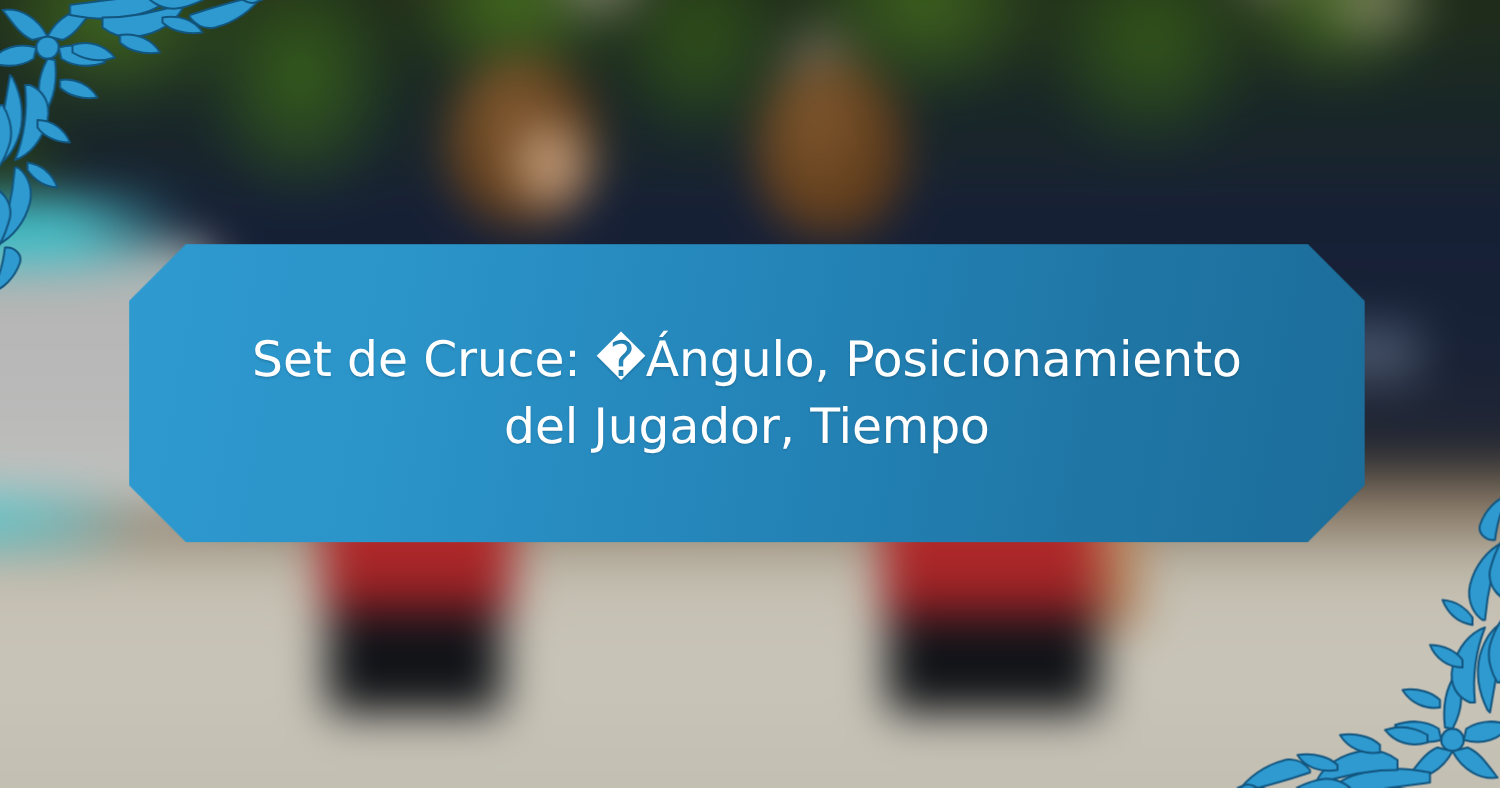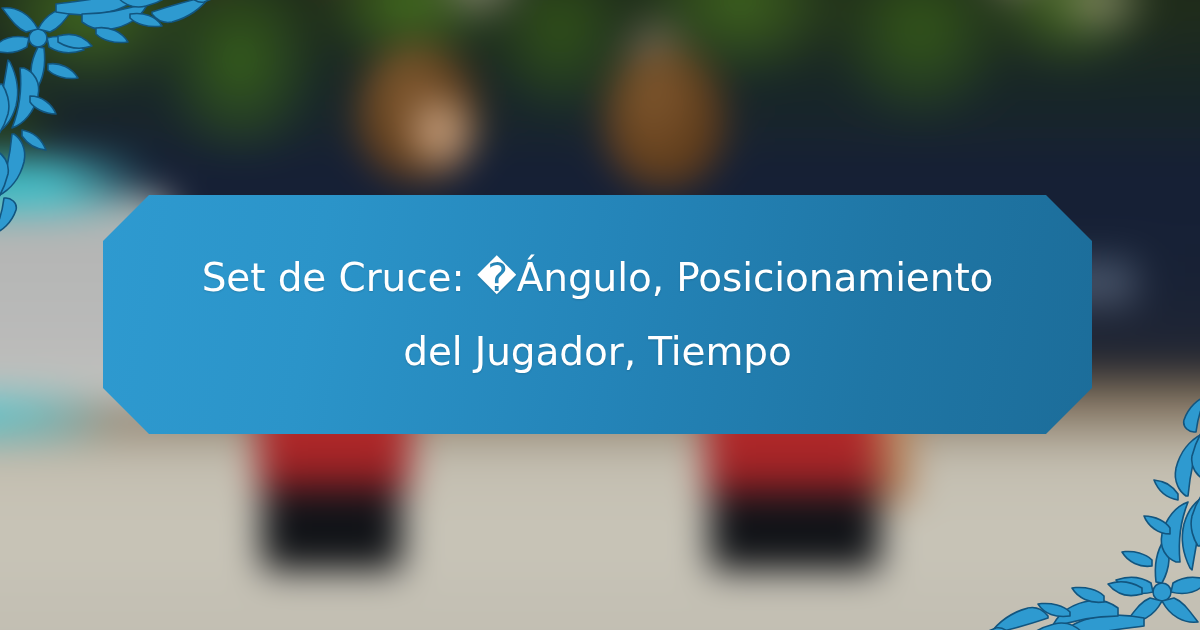--- a/index.html
+++ b/index.html
@@ -216,21 +216,21 @@
 
   .banner-title {
     width: 860px;
     margin: 0;
     padding: 0 30px;
     text-align: center;
     color: #ffffff;
     font-family: "DejaVu Sans", "Liberation Sans", sans-serif;
     font-weight: 400;
     font-size: 39px;
-    line-height: 74px;
+    line-height: 53px;
     letter-spacing: -0.1px;
     text-shadow: 0 1px 2px rgba(0,0,0,0.14);
     white-space: pre-wrap;
   }
 </style>
 </head>
 <body>
 
 <div id="stage">
 

